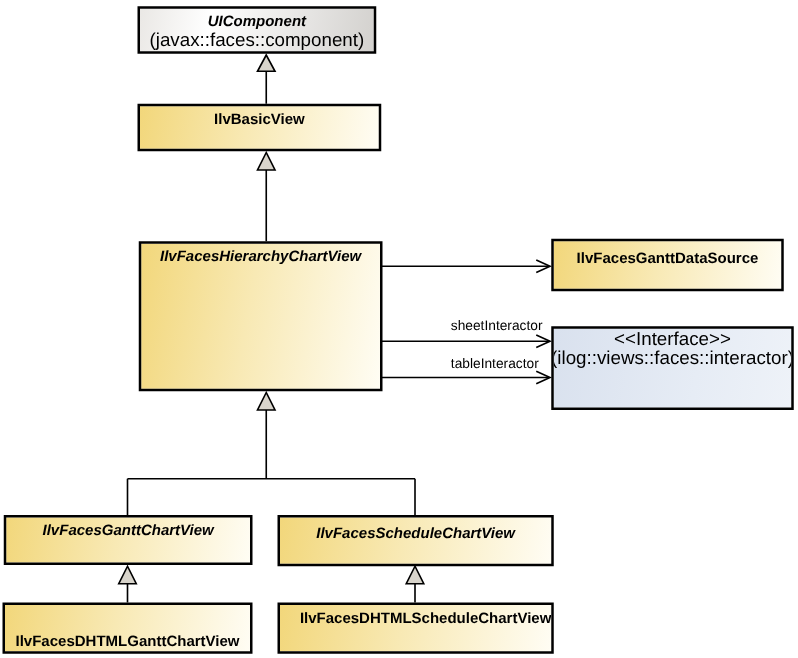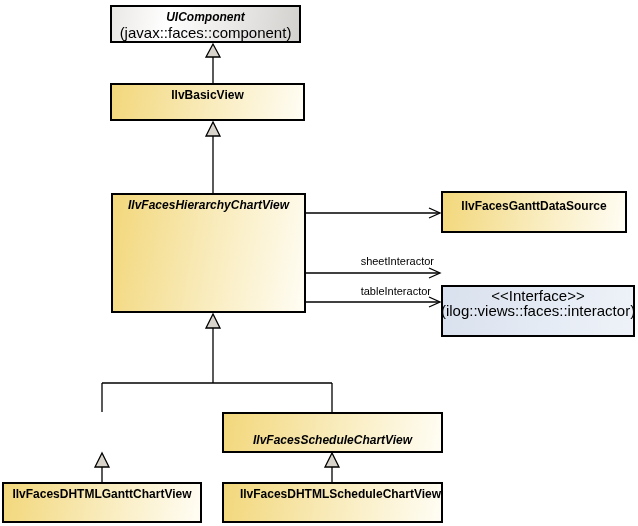--- a/index.html
+++ b/index.html
@@ -48,24 +48,24 @@
     font-weight: normal;
     line-height: 15px;
     color: #000;
     white-space: nowrap;
   }
   
   #box-uicomponent    { left: 110px; top: 5px;   width: 191px; height: 38px; padding-top: 2px; }
   #box-basicview      { left: 110px; top: 83px;  width: 195px; height: 38px; padding-top: 2px; }
   #box-hierarchy      { left: 111px; top: 193px; width: 195px; height: 120px; padding-top: 2px; }
   #box-ganttds        { left: 441px; top: 191px; width: 186px; height: 42px; padding-top: 5px; }
-  #box-interactor     { left: 441px; top: 261px; width: 194px; height: 52px; padding-top: 1px; margin-top: 24px; }
+  #box-interactor     { left: 441px; top: 261px; width: 194px; height: 67px; padding-top: 1px; }
   #box-ganttview      { left: 3px;   top: 412px; width: 199px; height: 40px; padding-top: 2px; }
-  #box-scheduleview   { left: 222px; top: 412px; width: 221px; height: 41px; padding-top: 18px; }
-  #box-dhtmlgantt     { left: 2px;   top: 482px; width: 200px; height: 41px; padding-top: 2px; }
+  #box-scheduleview   { left: 222px; top: 412px; width: 221px; height: 41px; padding-top: 4px; }
+  #box-dhtmlgantt     { left: 2px;   top: 482px; width: 200px; height: 41px; padding-top: 2px; justify-content: flex-end; }
   #box-dhtmlschedule  { left: 222px; top: 482px; width: 221px; height: 41px; padding-top: 2px; padding-left: 16px; }
   .edge-label {
     position: absolute;
     font-size: 11px;
     line-height: 13px;
     color: #000;
     text-align: right;
     white-space: nowrap;
   }
   #lbl-sheet { left: 352px; top: 255px; width: 82px; }
@@ -139,20 +139,23 @@
 
   <div class="cls fill-yellow" id="box-ganttds">
     <div class="cls-name">IlvFacesGanttDataSource</div>
   </div>
 
   <div class="cls fill-blue" id="box-interactor">
     <div class="cls-stereo">&lt;&lt;Interface&gt;&gt;</div>
     <div class="cls-pkg">(ilog::views::faces::interactor)</div>
   </div>
 
+  <div class="cls fill-yellow" id="box-ganttview">
+    <div class="cls-name italic">IlvFacesGanttChartView</div>
+  </div>
 
   <div class="cls fill-yellow" id="box-scheduleview">
     <div class="cls-name italic">IlvFacesScheduleChartView</div>
   </div>
 
   <div class="cls fill-yellow" id="box-dhtmlgantt">
     <div class="cls-name">IlvFacesDHTMLGanttChartView</div>
   </div>
 
   <div class="cls fill-yellow" id="box-dhtmlschedule">

